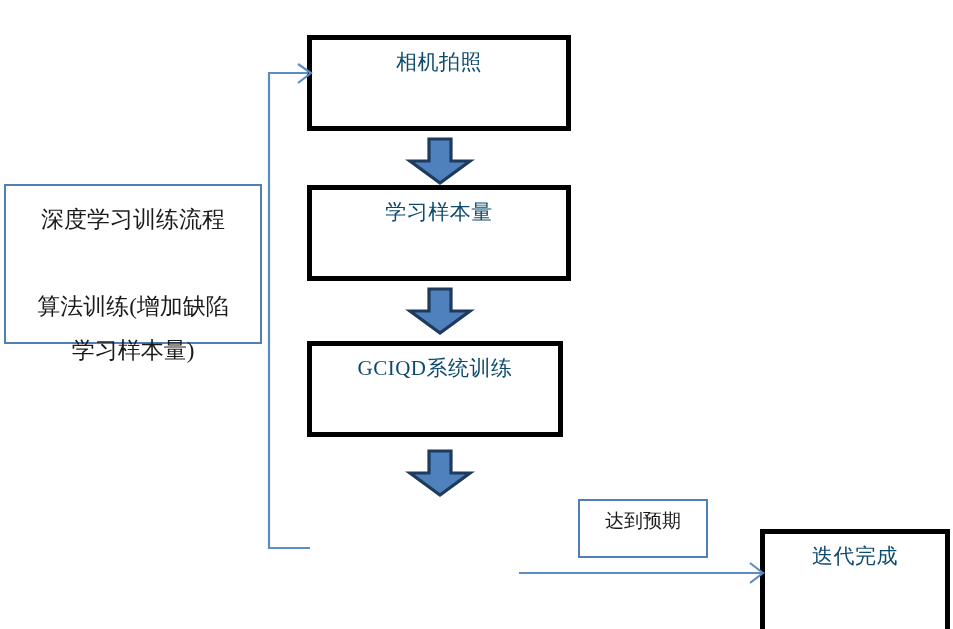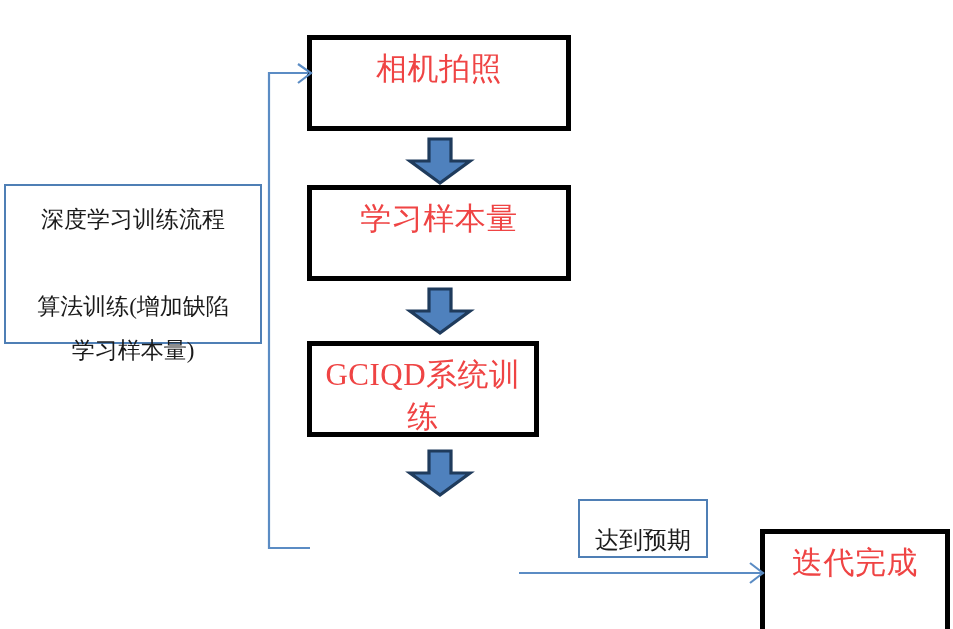--- a/index.html
+++ b/index.html
@@ -22,23 +22,23 @@
     box-sizing: border-box;
     background: #ffffff;
     border: 5px solid #000000;
   }
   .proc-box .box-text {
     position: absolute;
     left: 0;
     right: 0;
     top: 8px;
     text-align: center;
-    font-size: 31px;
+    font-size: 21px;
     line-height: 1.35;
-    color: #ef4444;
+    color: #0c4a6e;
     letter-spacing: 0.5px;
     white-space: pre-line;
   }
 
   
   .note-box {
     position: absolute;
     box-sizing: border-box;
     background: #ffffff;
     border: 2px solid #4f7fb5;
@@ -49,22 +49,22 @@
     left: 0;
     right: 0;
     top: 12px;
     text-align: center;
     font-size: 23px;
     line-height: 1.9;
     color: #1a1a1a;
     white-space: pre-line;
   }
   .label-box .note-text {
-    top: 24px;
-    font-size: 24px;
+    top: 8px;
+    font-size: 19px;
     line-height: 1.3;
   }
 
   
   .block-arrow {
     position: absolute;
   }
 
   
   .conn {
@@ -93,21 +93,21 @@
   </svg>
 
   <div class="proc-box" style="left:307px; top:185px; width:264px; height:96px;">
     <div class="box-text">学习样本量</div>
   </div>
 
   <svg class="block-arrow" style="left:404px; top:287px;" width="72" height="48" viewBox="0 0 72 48">
     <polygon points="25,2 47,2 47,24 66,24 36,46 6,24 25,24" fill="#4f81bd" stroke="#1f3b5c" stroke-width="3.2" stroke-linejoin="miter"></polygon>
   </svg>
 
-  <div class="proc-box" style="left:307px; top:341px; width:232px; height:96px;">
+  <div class="proc-box" style="left:307px; top:341px; width:256px; height:96px;">
     <div class="box-text">GCIQD系统训练</div>
   </div>
 
   <svg class="block-arrow" style="left:404px; top:449px;" width="72" height="48" viewBox="0 0 72 48">
     <polygon points="25,2 47,2 47,24 66,24 36,46 6,24 25,24" fill="#4f81bd" stroke="#1f3b5c" stroke-width="3.2" stroke-linejoin="miter"></polygon>
   </svg>
 
 
   <div class="note-box label-box" style="left:578px; top:499px; width:130px; height:59px;">
     <div class="note-text">达到预期</div>

